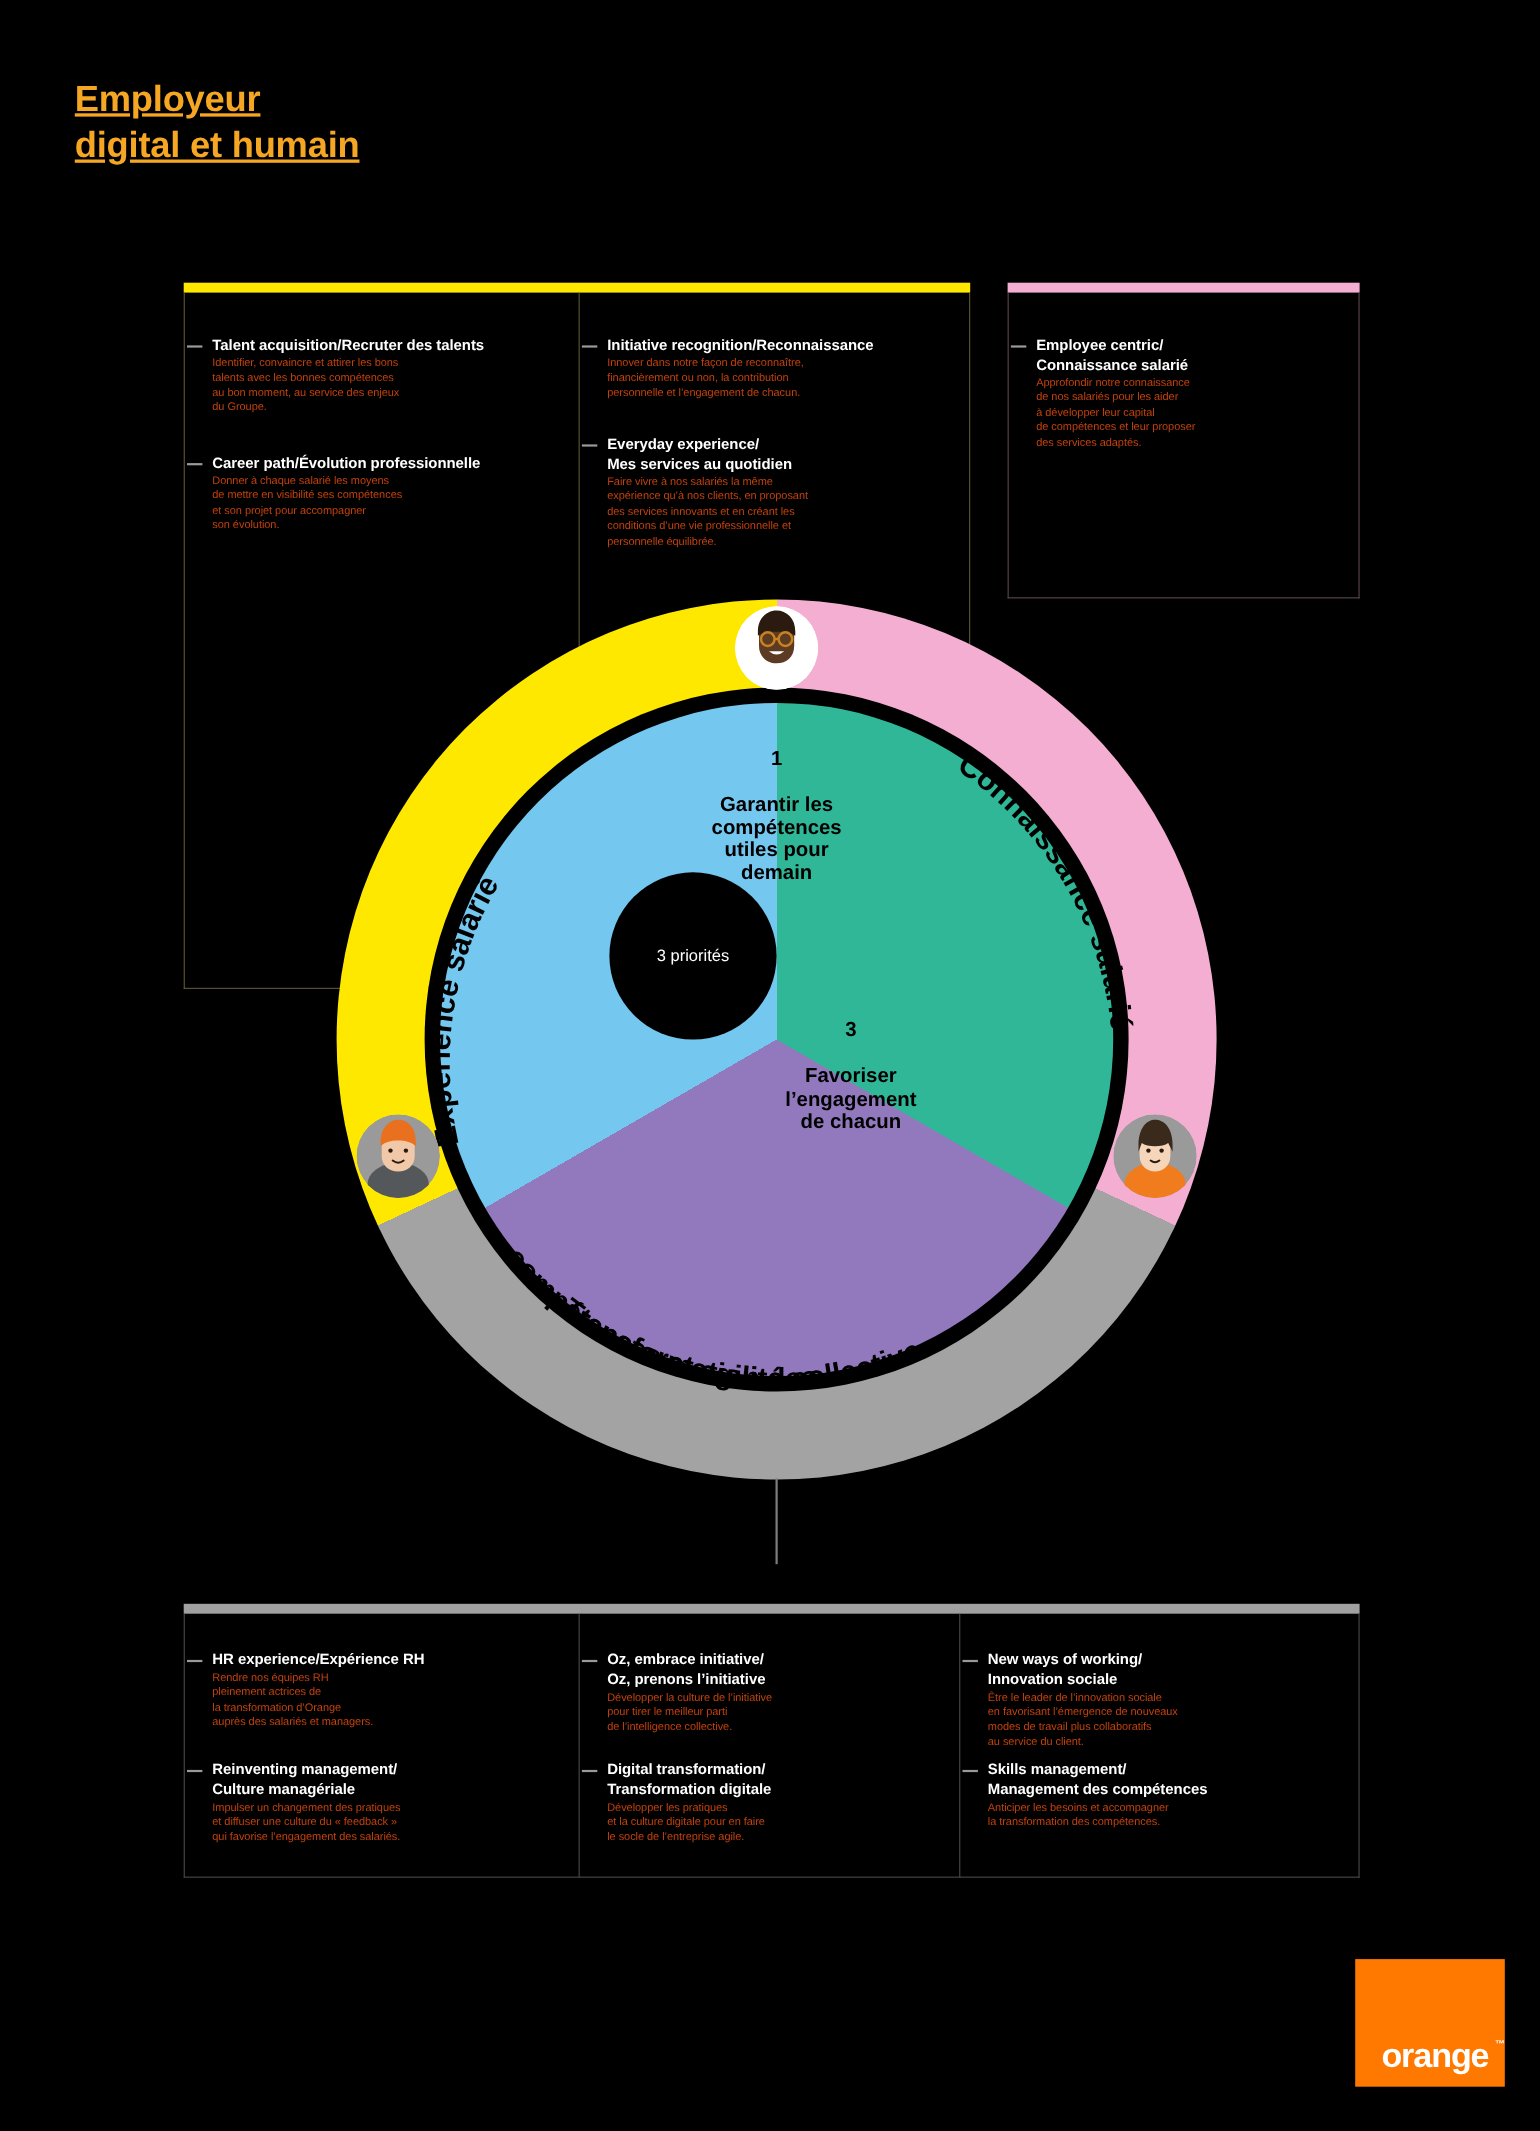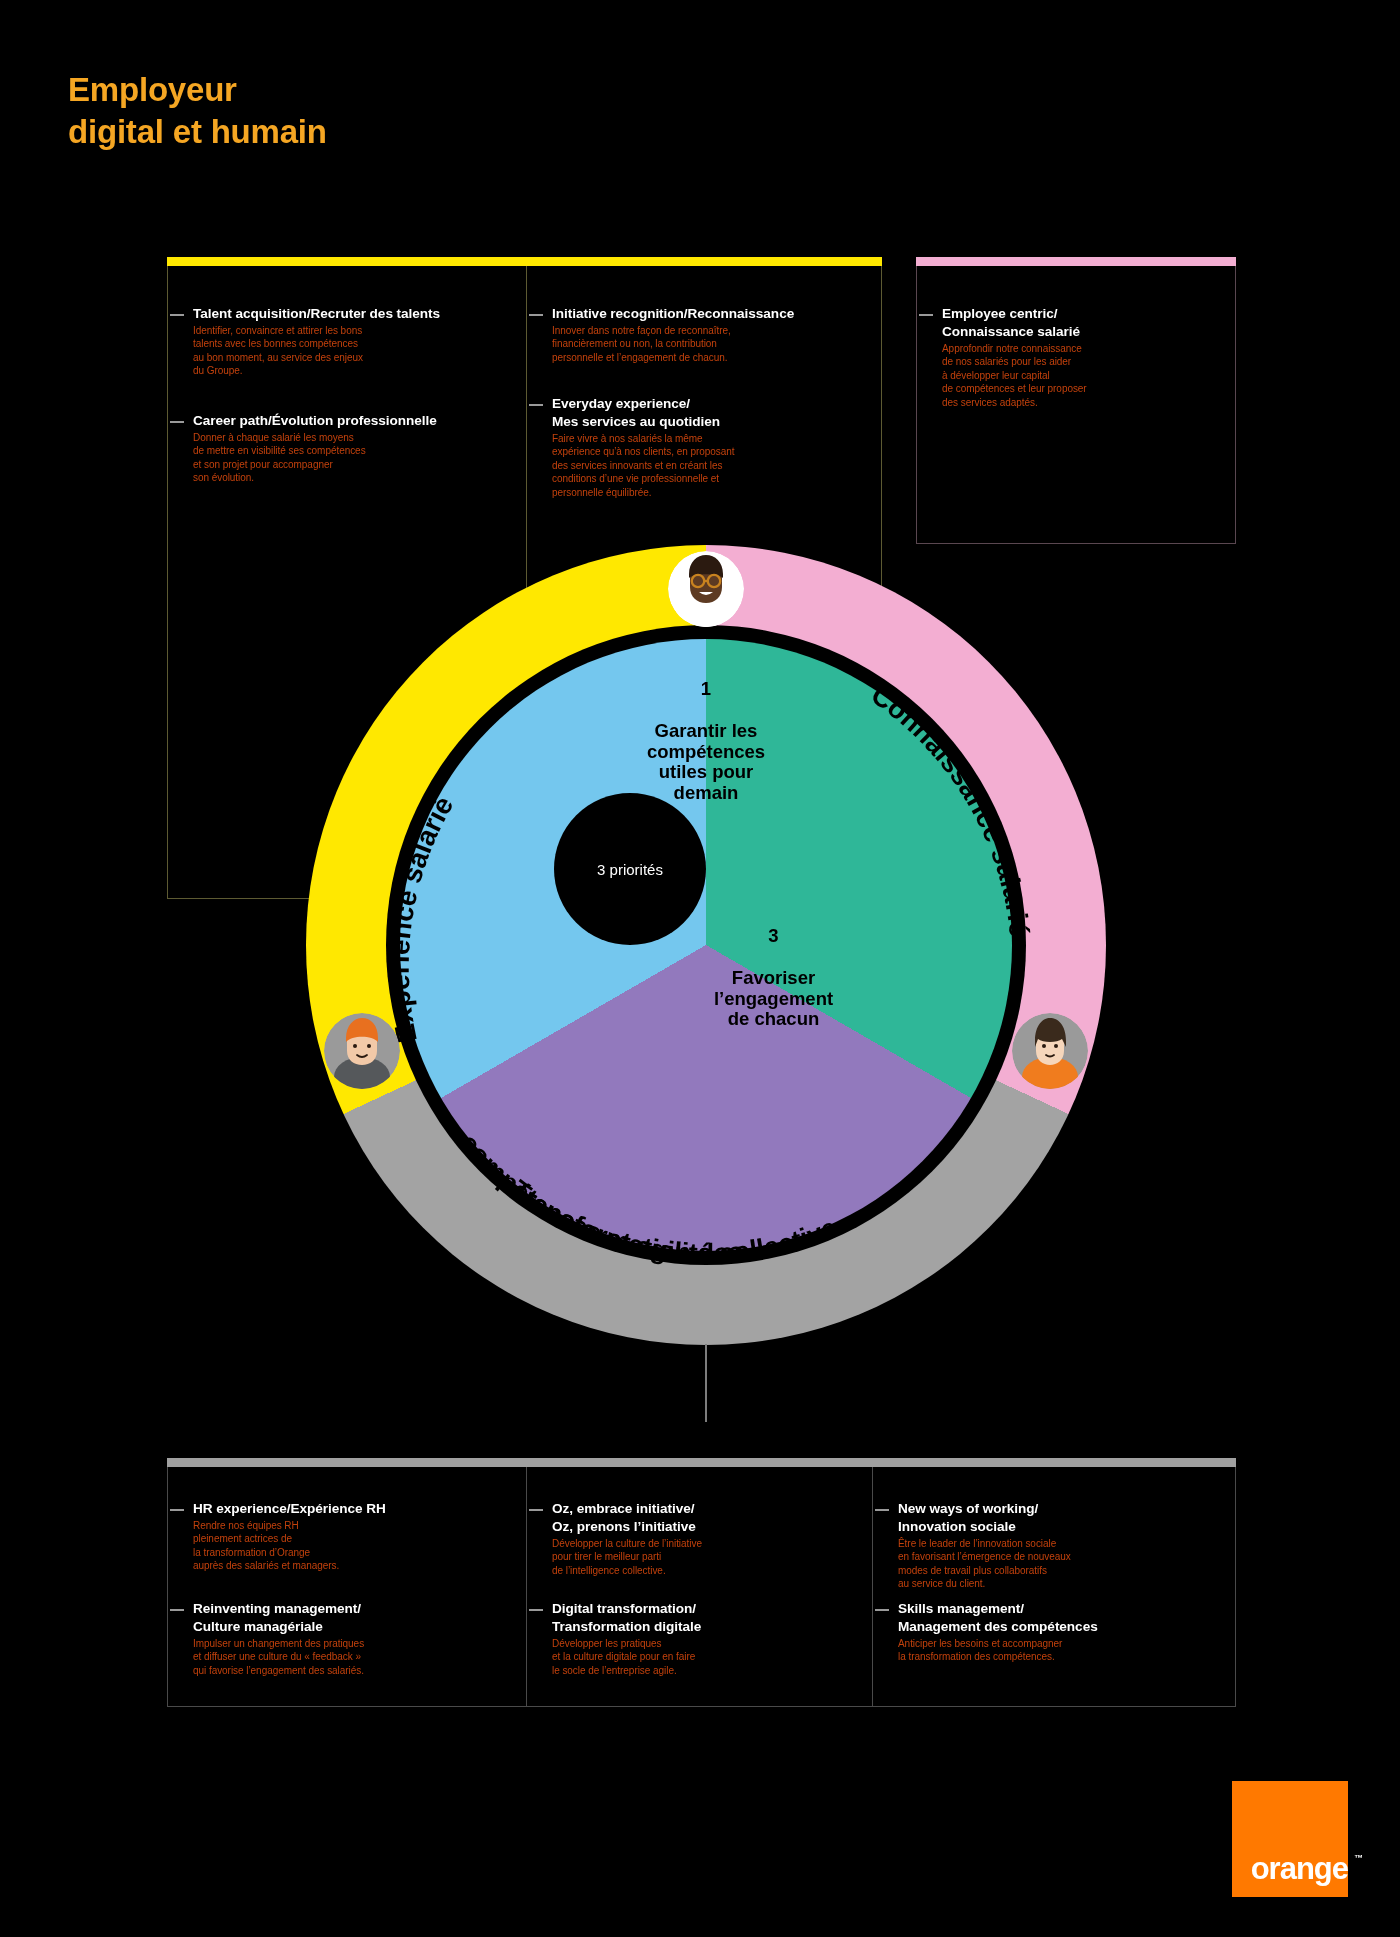--- a/index.html
+++ b/index.html
@@ -12,20 +12,21 @@
     overflow:hidden;
   }
   .page{position:absolute;inset:0;}
 
   
   #main-title{
     position:absolute;left:68px;top:47px;
     font-size:33px;font-weight:bold;line-height:1.26;
     color:#f5a623;letter-spacing:-0.2px;
     white-space:pre-line;
+    text-decoration:underline;
   }
 
   
   .panel{position:absolute;box-sizing:border-box;margin-top:37px;}
   .panel .topbar{position:absolute;left:0;top:0;height:9px;width:100%;}
   .panel .frame{position:absolute;left:0;top:9px;bottom:0;right:0;
       border-left:1px solid #6e6a4a;border-right:1px solid #6e6a4a;border-bottom:1px solid #6e6a4a;}
 
   #panel-top-left{left:167px;top:220px;width:715px;height:642px;}
   #panel-top-left .topbar{background:#ffe800;}
@@ -101,22 +102,22 @@
   .avatar{position:absolute;width:76px;height:76px;border-radius:50%;overflow:hidden;}
   #avatar-top{left:calc(50% - 38px);top:6px;}
   #avatar-left{left:18px;top:468px;}
   #avatar-right{left:706px;top:468px;}
 
   
   #wheel-connector{position:absolute;left:705px;top:1344px;width:2px;height:78px;background:#7d7d7d;}
 
   
   #orange-logo{
-    position:absolute;left:1232px;top:1781px;width:116px;height:116px;background:#ff7900;
-    display:flex;align-items:flex-end;justify-content:flex-end;
+    position:absolute;left:1232px;top:1781px;width:136px;height:116px;background:#ff7900;
+    display:flex;align-items:flex-end;justify-content:center;
   }
   #orange-logo-text{
     color:#ffffff;font-size:31px;font-weight:bold;letter-spacing:-1px;
     margin:0 0 10px 9px;position:relative;
   }
   #orange-logo-tm{position:absolute;right:-14px;top:2px;font-size:9px;font-weight:bold;}
 </style>
 </head>
 <body>
 

